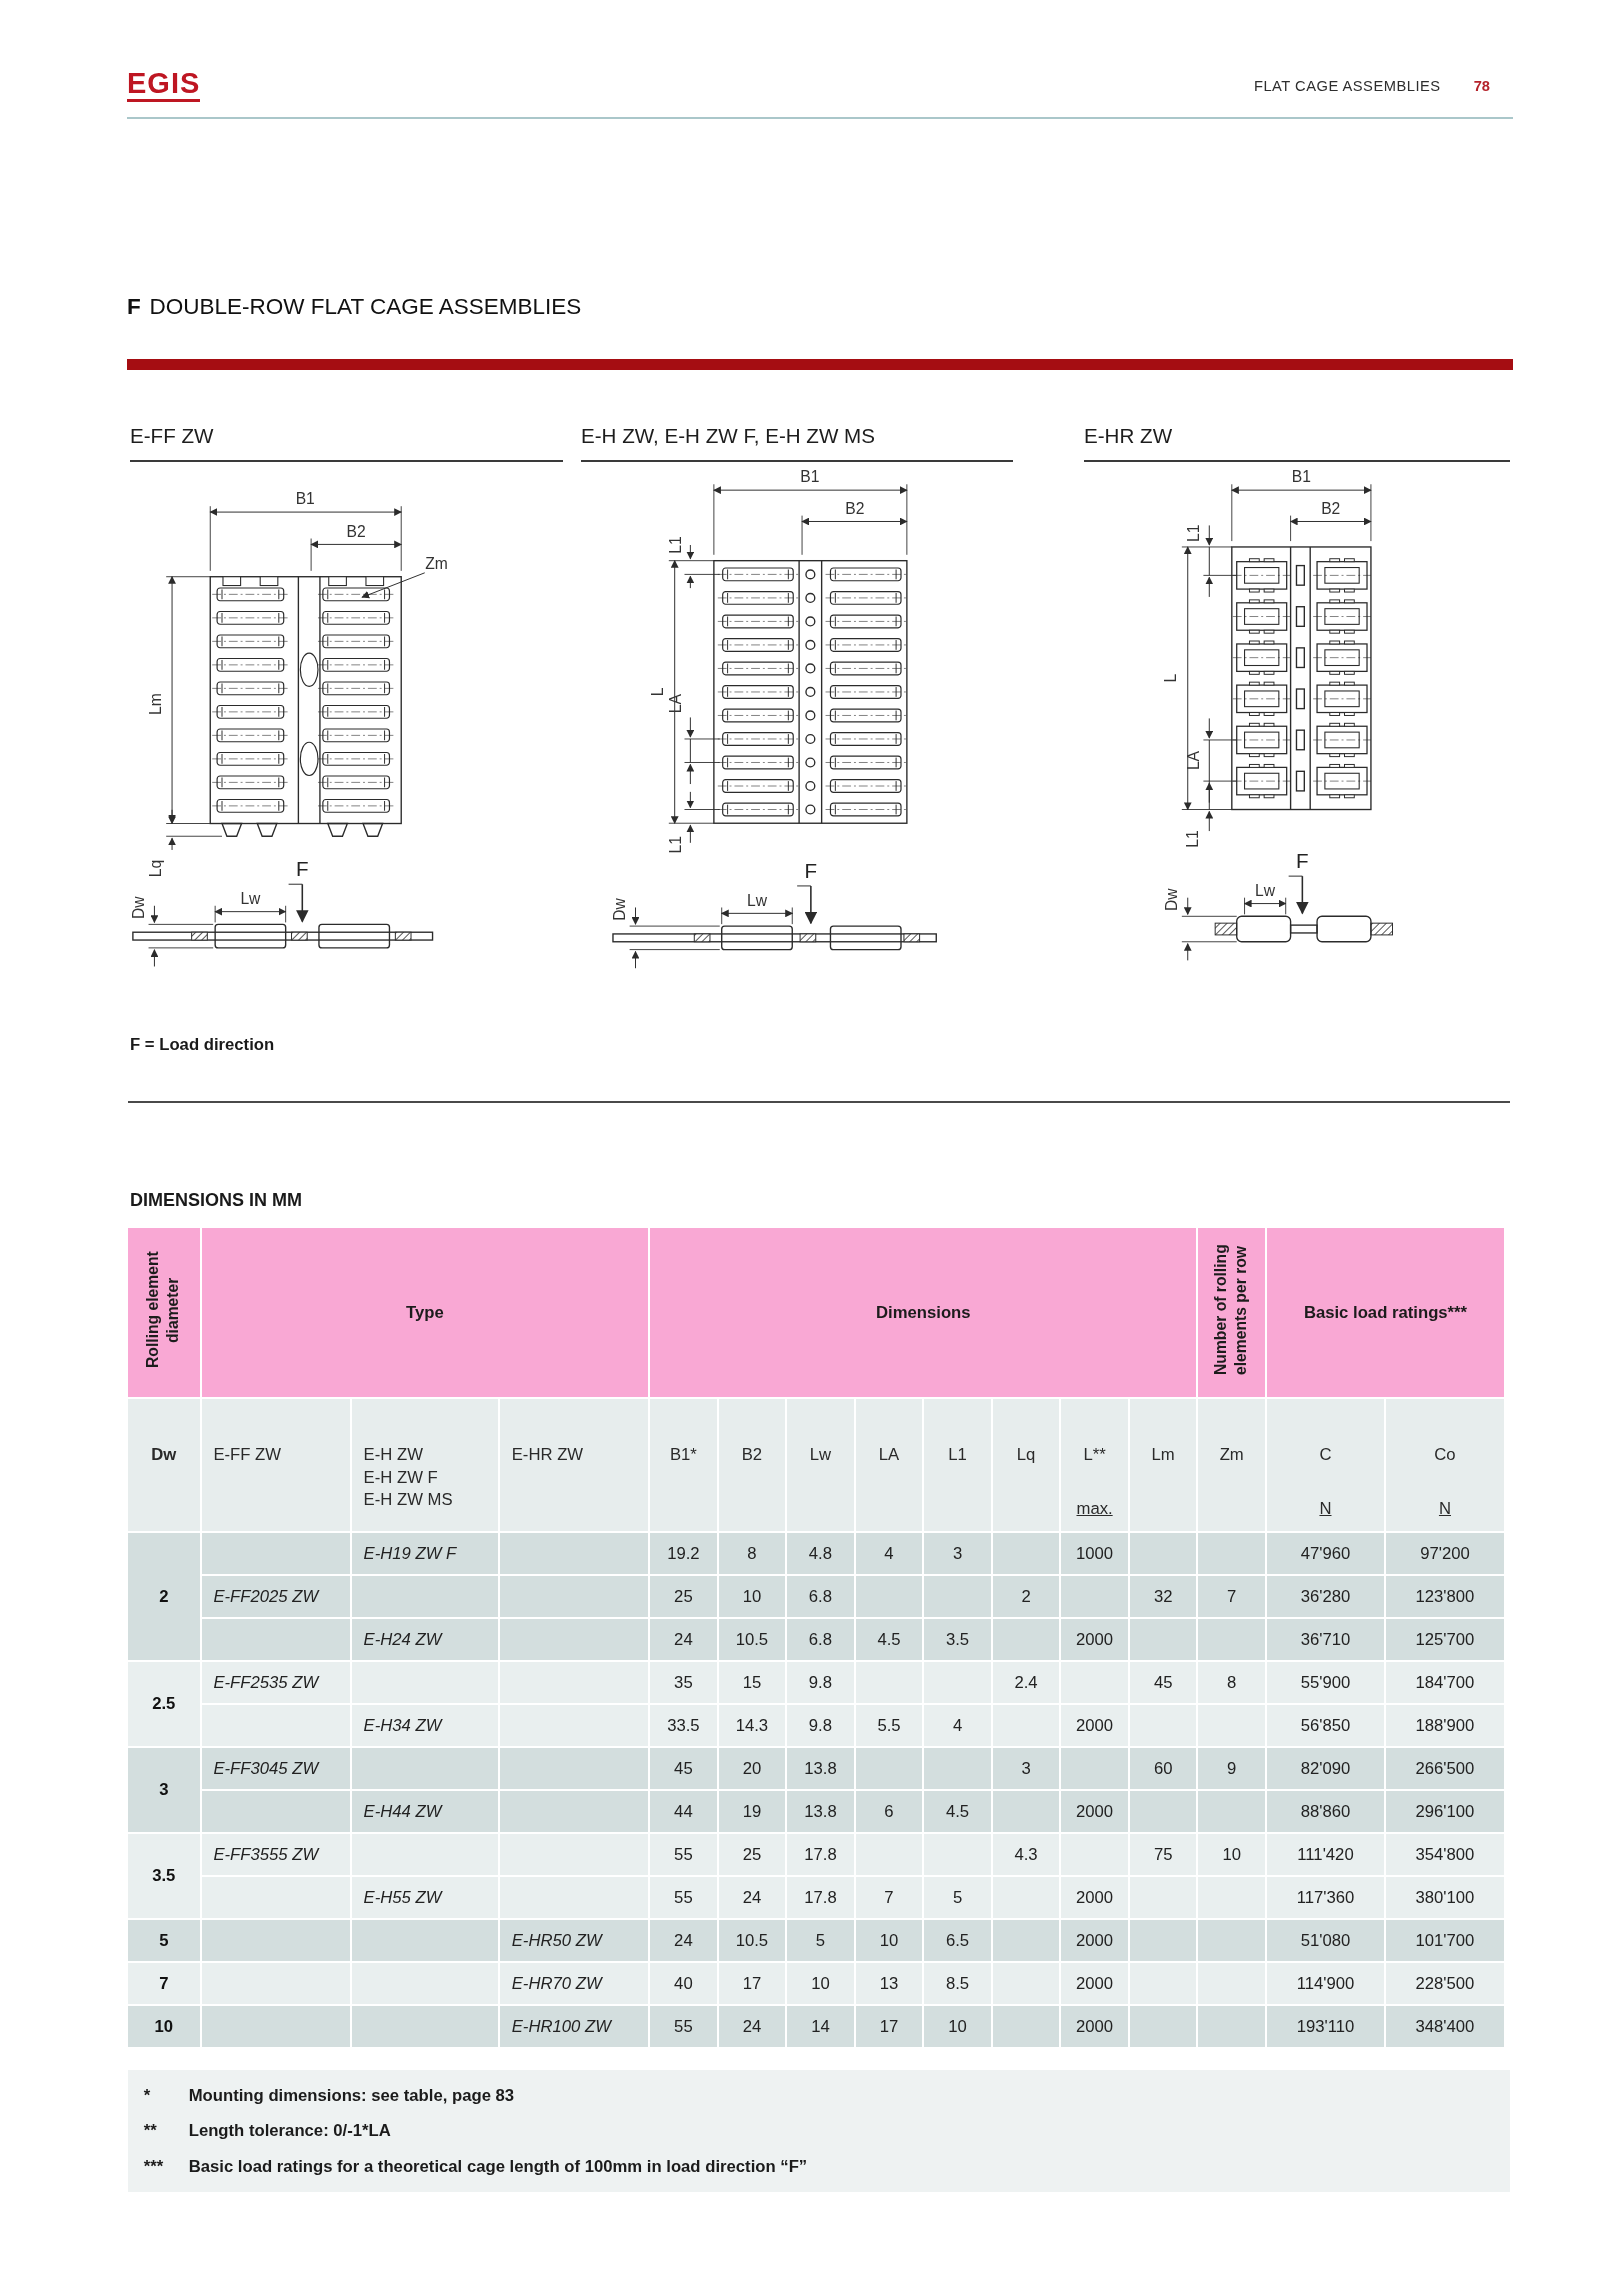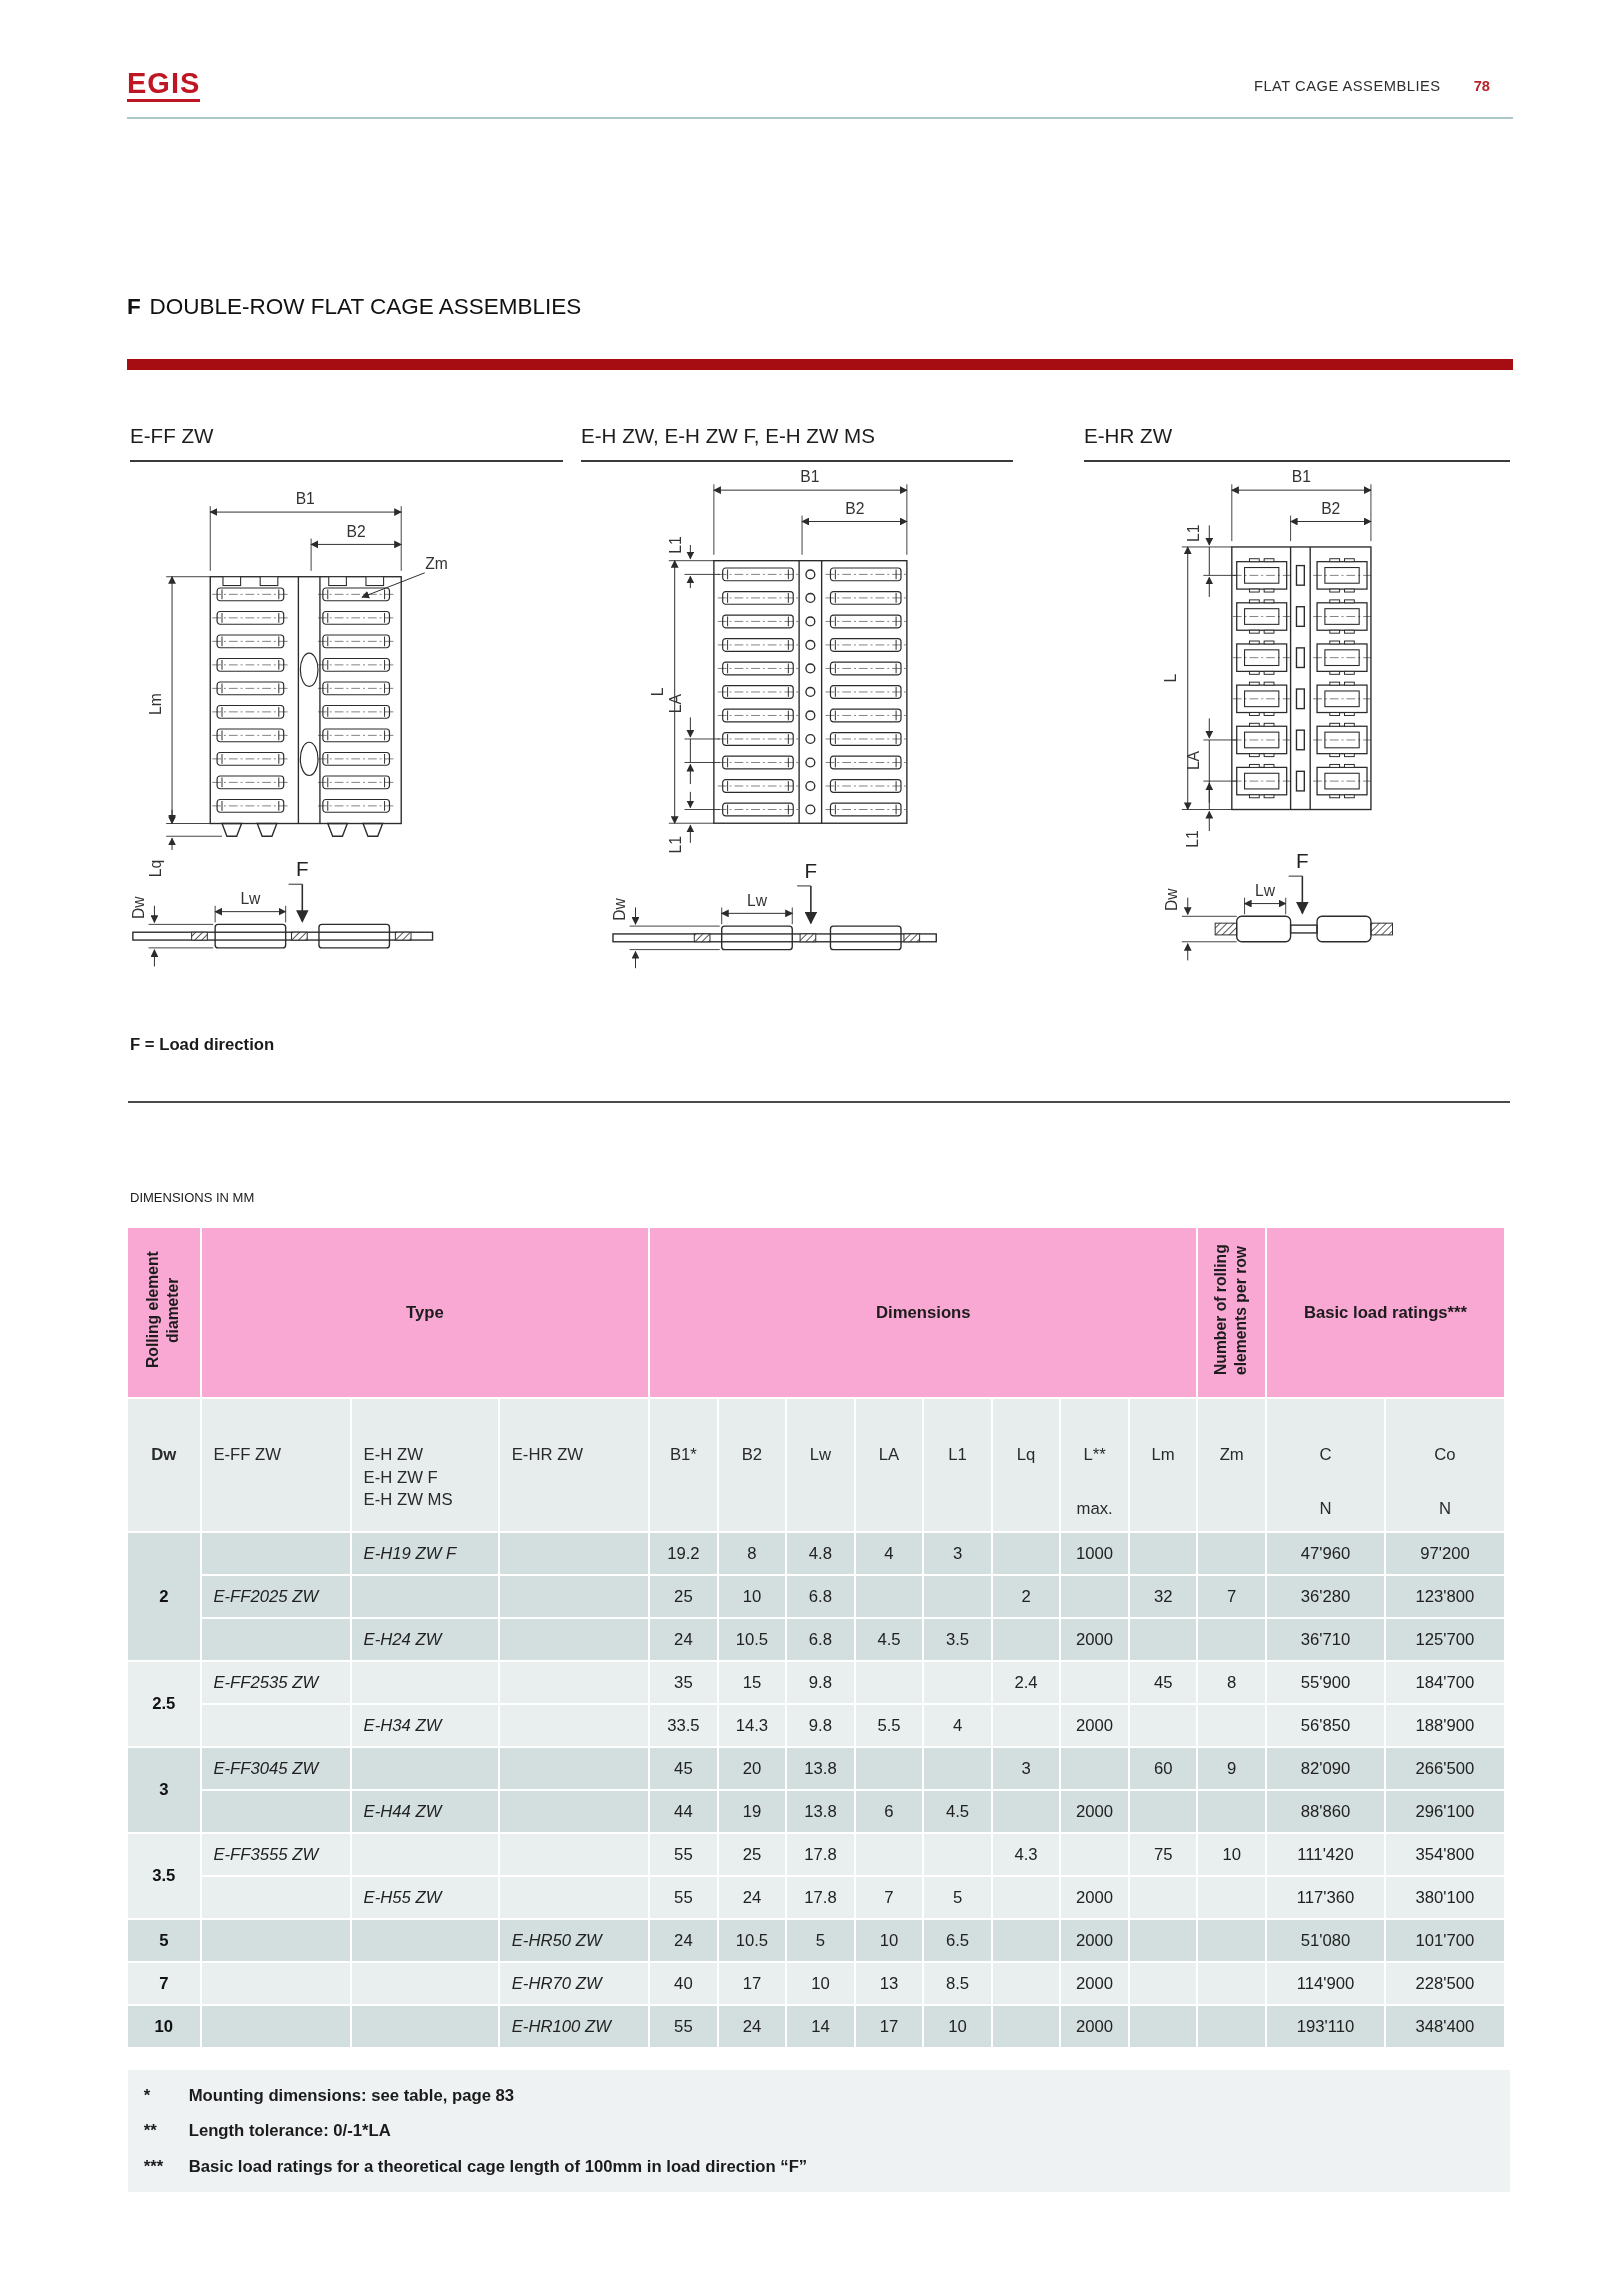--- a/index.html
+++ b/index.html
@@ -27,34 +27,34 @@
   .st3{left:1084px;width:426px;}
 
   svg text{font-family:"Liberation Sans",sans-serif;font-size:16px;fill:#333;}
   svg .big{font-size:21px;fill:#222;}
   .ln{stroke:#2b2b2b;stroke-width:1.4;fill:none;}
   .thin{stroke:#2b2b2b;stroke-width:0.9;fill:none;}
   .dim{stroke:#2b2b2b;stroke-width:1;fill:none;}
 
   .load-note{left:130px;top:1035px;font-size:16.7px;font-weight:bold;color:#1a1a1a;}
   .divider{left:128px;top:1101px;width:1382px;height:2px;background:#4a4a4a;}
-  .tbl-caption{left:130px;top:1190px;font-size:13px;font-weight:normal;color:#1a1a1a;}
+  .tbl-caption{left:130px;top:1190px;font-size:18px;font-weight:bold;color:#1a1a1a;}
 
   
   table.dims{position:absolute;left:126px;top:1226px;border-collapse:separate;border-spacing:2.9px;
              table-layout:fixed;width:1380px;background:#fff;}
   th,td{margin:0;font-weight:normal;}
   th.gh{background:#f9a8d4;font-size:16.7px;font-weight:bold;color:#1c1c1c;height:162px;
         text-align:center;vertical-align:middle;}
   .vert{writing-mode:vertical-rl;transform:rotate(180deg);display:inline-block;
         font-weight:bold;font-size:15.7px;line-height:1.3;}
   th.sh{background:#e7eded;height:132px;vertical-align:top;font-size:16.7px;color:#2a2a2a;padding:0;}
   .shw{position:relative;height:132px;width:100%;}
   .lbl{position:absolute;top:45px;left:0;right:0;line-height:1.35;}
-  .sec{position:absolute;bottom:11.8px;left:0;right:0;text-align:center;}
+  .sec{position:absolute;bottom:11.8px;left:0;right:0;text-align:center;text-decoration:underline;}
   .c{text-align:center;}
   .l{text-align:left;padding-left:11.8px;}
   .b{font-weight:bold;}
   td.cell{height:39px;font-size:16.7px;color:#222;}
   td.num{text-align:center;}
   td.name{text-align:left;padding-left:11.8px;font-style:italic;}
   td.dwcell{text-align:center;font-weight:bold;font-size:16.7px;color:#111;}
   .dark{background:#d3dede;}
   .light{background:#e9efef;}
 

